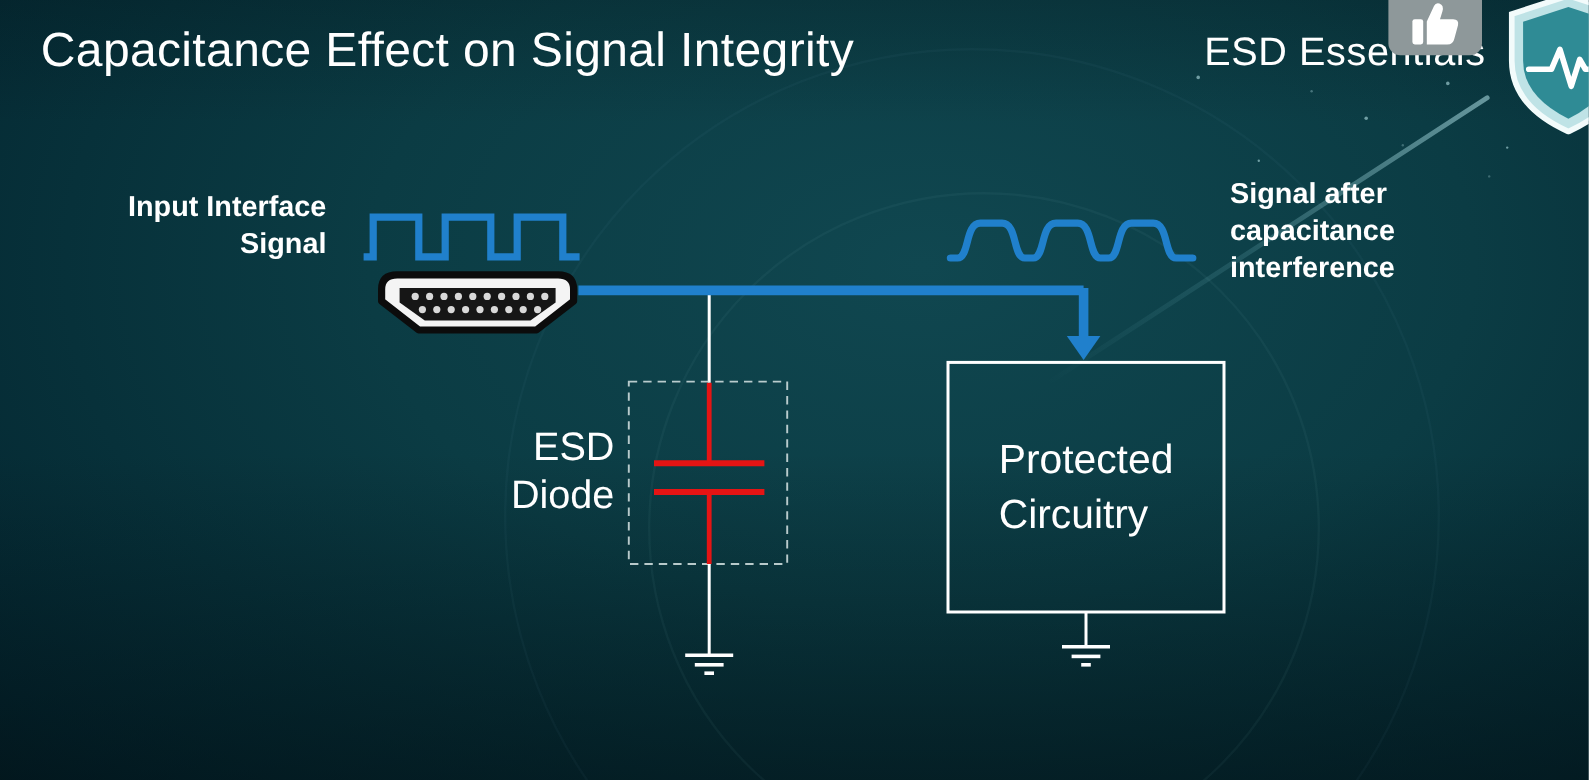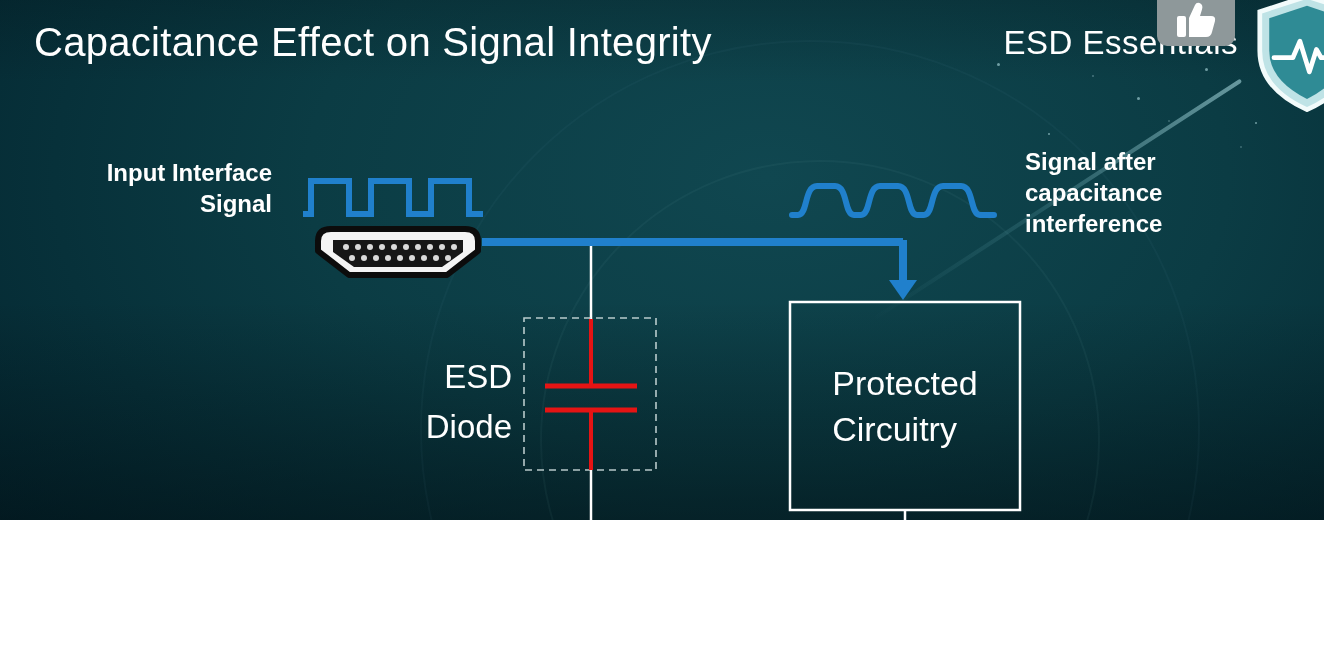--- a/index.html
+++ b/index.html
@@ -1,19 +1,19 @@
 <!DOCTYPE html>
 <html style="--background: #0a3b42; --signal-blue: #2080cc; --capacitor-red: #e51414; --line-white: #ffffff; --title-text: #ffffff; --icon-grey: #8e989a; --shield-teal: #2f8b95;"><head>
 <meta charset="utf-8">
 <style>
   *{margin:0;padding:0;box-sizing:border-box}
   html,body{width:1324px;height:650px;overflow:hidden}
   body{font-family:"Liberation Sans",sans-serif}
   .slide{
-    position:relative;width:1324px;height:520px;overflow:hidden;color:#fff;
+    position:relative;width:1324px;height:650px;overflow:hidden;color:#fff;
     background:
       linear-gradient(180deg, rgba(2,16,20,.22) 0%, rgba(0,0,0,0) 16%, rgba(0,0,0,0) 58%, rgba(1,12,16,.5) 100%),
       radial-gradient(1150px 720px at 58% 34%, #104750 0%, #0b3c44 40%, #07313a 62%, #042731 82%, #031c24 100%);
   }
   .ring{position:absolute;border-radius:50%;pointer-events:none}
   .ring1{left:540px;top:160px;width:560px;height:560px;border:2px solid rgba(160,215,220,.05)}
   .ring2{left:420px;top:40px;width:780px;height:780px;border:2px solid rgba(160,215,220,.04)}
   .streak{
     position:absolute;left:872px;top:318px;width:440px;height:4px;border-radius:2px;
     transform:rotate(-33deg);transform-origin:0 50%;
@@ -37,21 +37,21 @@
   .wire{stroke:var(--line-white,#fff);stroke-width:2.5;fill:none}
   .gnd{stroke:var(--line-white,#fff);stroke-width:3;fill:none;stroke-linecap:butt}
   .redwire{stroke:var(--capacitor-red,#e51414);stroke-width:4;fill:none}
   .redplate{stroke:var(--capacitor-red,#e51414);stroke-width:5;fill:none}
   .dashedbox{fill:none;stroke:rgba(215,228,228,.85);stroke-width:1.6;stroke-dasharray:7 5}
   .protectbox{fill:none;stroke:var(--line-white,#fff);stroke-width:2.5}
   .label{position:absolute;white-space:pre-line;color:#fff}
   .label-bold{font-weight:700;font-size:24px;line-height:31px}
   .input-label{left:60px;top:157px;width:212px;text-align:right}
   .output-label{left:1025px;top:146px;width:200px;text-align:left}
-  .esd-label{left:332px;top:352px;width:180px;text-align:right;font-size:33px;line-height:50px;font-weight:400}
+  .esd-label{left:332px;top:352px;width:180px;text-align:right;font-size:33px;line-height:40px;font-weight:400}
   .protect-label{
     left:790px;top:302px;width:230px;height:208px;display:flex;align-items:center;justify-content:center;
     font-size:34px;line-height:46px;font-weight:400;white-space:pre-line;position:absolute;color:#fff
   }
 </style>
 </head>
 <body>
 
 <div class="slide">
 

